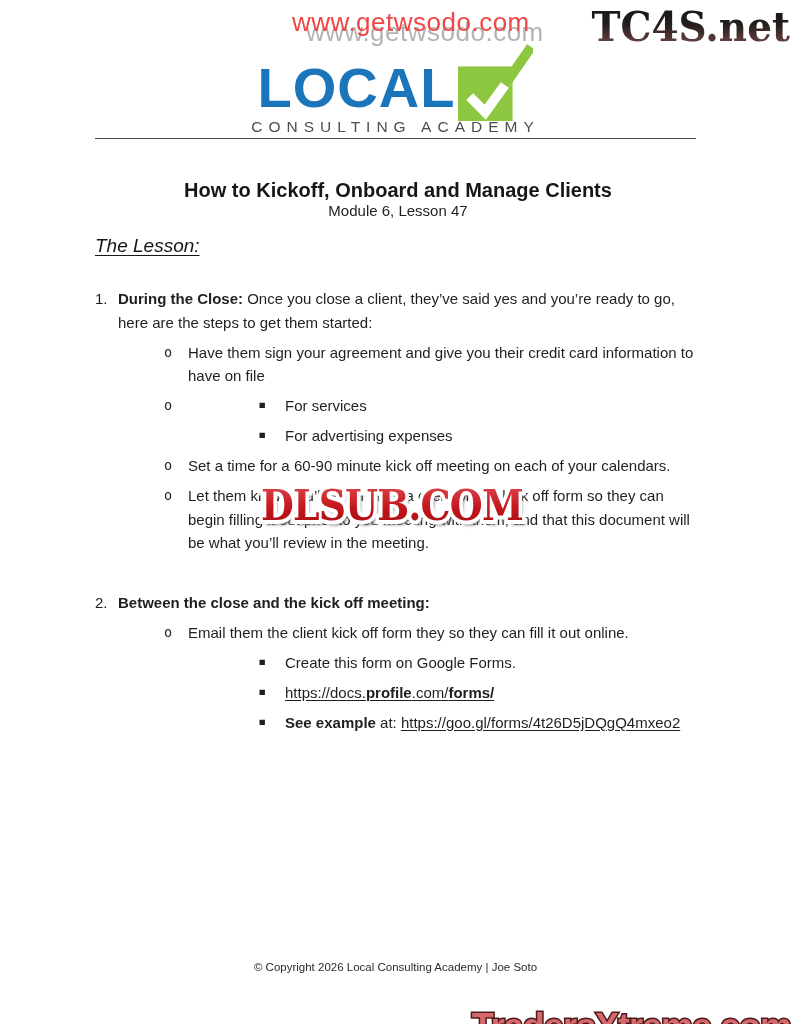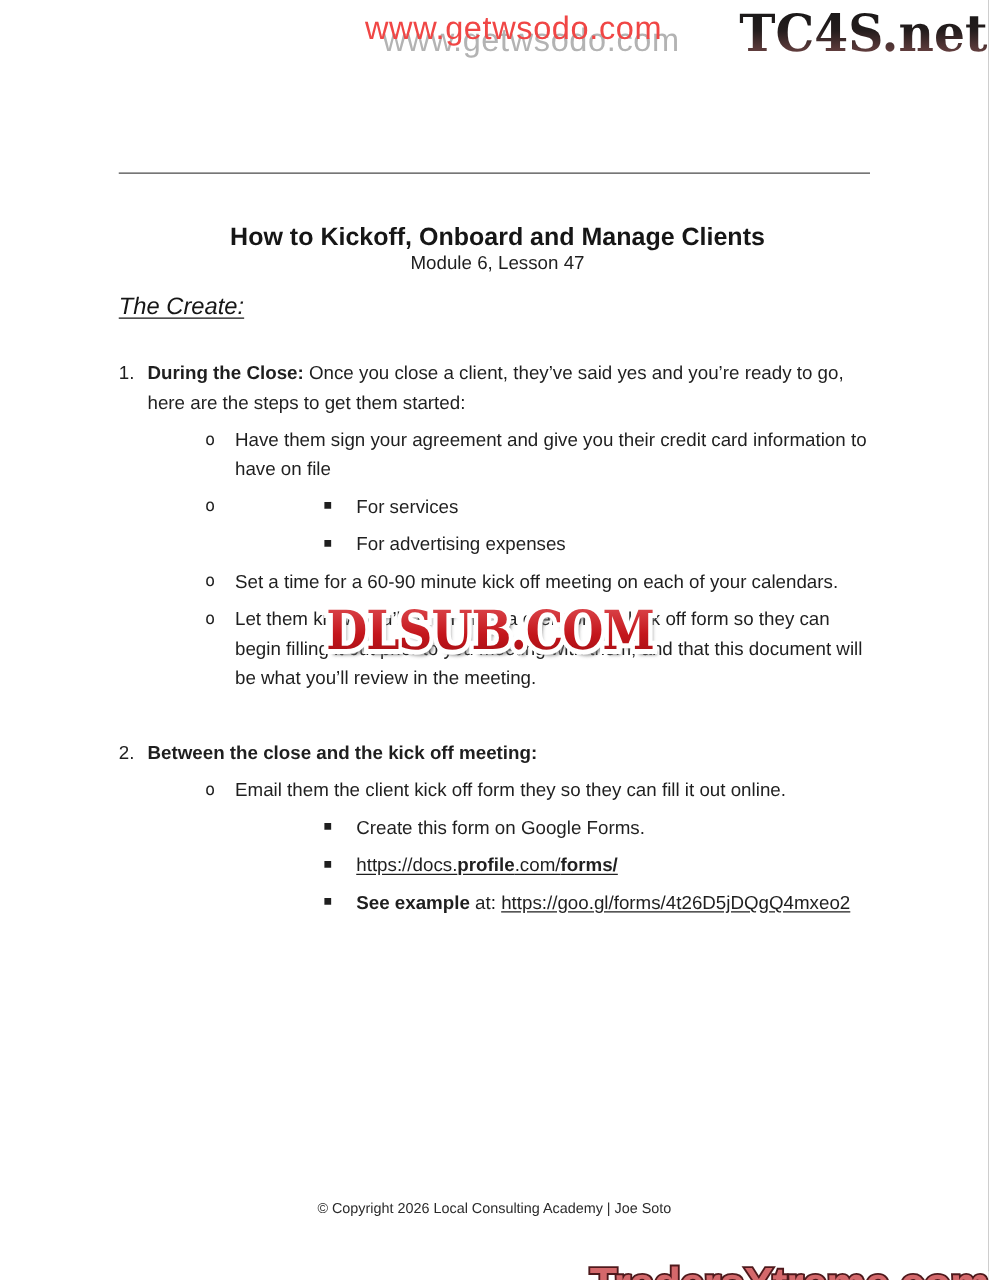--- a/index.html
+++ b/index.html
@@ -126,27 +126,38 @@
 </head>
 <body>
 
 <div class="page">
 
   <div class="wm-getwsodo-gray">www.getwsodo.com</div>
   <div class="wm-getwsodo-red">www.getwsodo.com</div>
   <div class="wm-tc4s">TC4S.net</div>
 
   <header>
+    <div class="logo">
+      <div class="logo-row">
+        <span class="logo-word">LOCAL</span>
+        <svg class="logo-check" viewBox="0 0 78 82" aria-hidden="true">
+          <rect x="1" y="25" width="56" height="56" fill="#8dc63f"></rect>
+          <path d="M13 56 L29 72 L52 40" fill="none" stroke="#ffffff" stroke-width="10"></path>
+          <path d="M49 44 L76 5" fill="none" stroke="#8dc63f" stroke-width="10"></path>
+        </svg>
+      </div>
+      <div class="logo-tagline">CONSULTING ACADEMY</div>
+    </div>
     <div class="rule"></div>
   </header>
 
   <main>
     <h1 class="doc-title">How to Kickoff, Onboard and Manage Clients</h1>
     <div class="doc-subtitle">Module 6, Lesson 47</div>
-    <div><span class="process-heading">The Create:</span></div>
+    <div><span class="process-heading">The Lesson:</span></div>
     <div id="items">
         <div class="item">
           <p class="item-text"><span class="item-num">1.</span><b>During the Close:</b><span> Once you close a client, they’ve said yes and you’re ready to go, here are the steps to get them started:</span></p>
           <p class="bullet l1"><span class="marker">o</span><span class="">Have them sign your agreement and give you their credit card information to have on file</span></p>
           <p class="bullet l1"><span class="marker">o</span></p>
           <p class="bullet l2"><span class="marker">▪</span><span class="">For services</span></p>
           <p class="bullet l2"><span class="marker">▪</span><span class="">For advertising expenses</span></p>
           <p class="bullet l1"><span class="marker">o</span><span class="">Set a time for a 60-90 minute kick off meeting on each of your calendars.</span></p>
           <p class="bullet l1"><span class="marker">o</span><span class="">Let them know you’ll email them a client profile kick off form so they can begin filling it out prior to you meeting with them, and that this document will be what you’ll review in the meeting.</span></p>
         </div>

